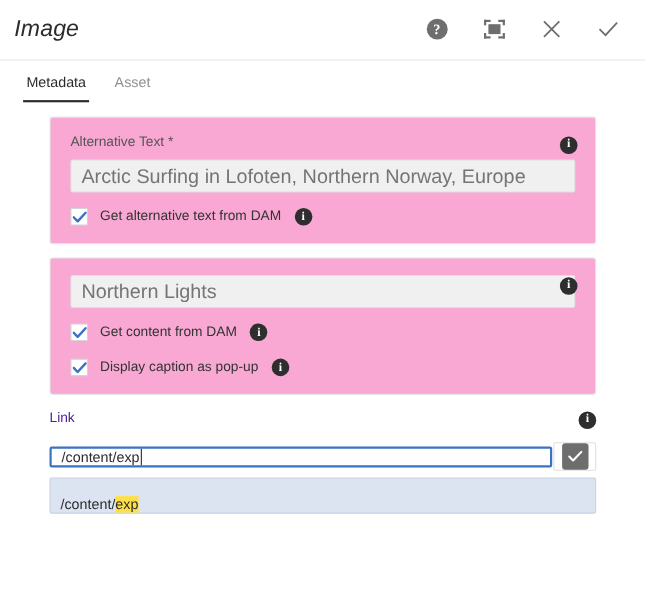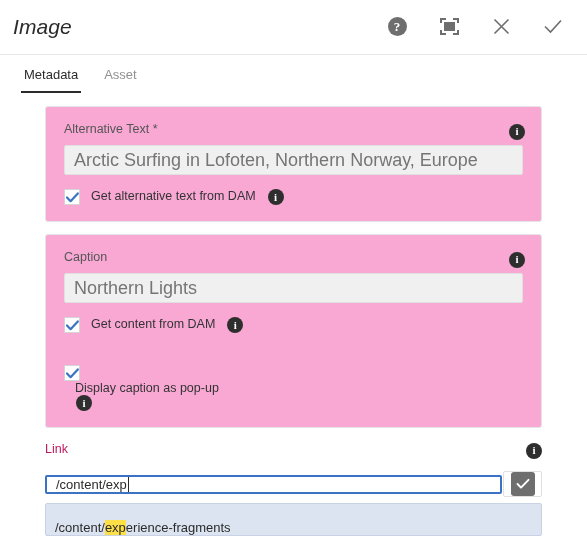--- a/index.html
+++ b/index.html
@@ -133,21 +133,21 @@
     display: flex;
     align-items: center;
     padding: 0 9px;
     width: 100%;
   }
 
   .checkrow {
     display: flex;
     margin-top: 14px;
   }
-  .checkrow + .checkrow { margin-top: 32px; flex-direction: column; }
+  .checkrow + .checkrow { margin-top: 16px; }
   .cbox {
     width: 16px; height: 16px;
     background: #ffffff;
     border: 1px solid #d4d4d4;
     border-radius: 1px;
     display: flex; align-items: center; justify-content: center;
     flex: 0 0 auto;
     cursor: pointer;
   }
   .cbox svg { display: block; }
@@ -164,21 +164,21 @@
     position: relative;
   }
   .link-label-row {
     display: flex;
     align-items: center;
     justify-content: space-between;
     margin-bottom: 8px;
   }
   .link-label {
     font-size: 12.5px;
-    color: #be185d;
+    color: #4c1d95;
   }
   .link-inputrow {
     display: flex;
     align-items: center;
     height: 35px;
   }
   .link-input {
     flex: 1 1 auto;
     border: 2px solid #3b73c4;
     border-radius: 2px;
@@ -288,21 +288,20 @@
         </svg>
       </span>
       <span class="cb-label">Get alternative text from DAM</span>
       <span class="cb-info">
         <span class="info-icon">i</span>
       </span>
     </div>
   </div>
 
   <div class="fieldgroup">
-    <div class="fg-label">Caption</div>
     <div class="fg-info">
       <span class="info-icon">i</span>
     </div>
     <input class="fg-input" type="text" placeholder="Northern Lights" style="">
 
     <div class="checkrow">
       <span class="cbox">
         <svg width="13" height="11" viewBox="0 0 13 11">
           <path d="M1 5.5 L4.6 9.2 L11.8 1.4" stroke="#3b73c4" stroke-width="2.2" fill="none" stroke-linecap="round" stroke-linejoin="round"></path>
         </svg>
@@ -346,17 +345,16 @@
           </svg>
         </span>
       </div>
     </div>
   </div>
 
   <div class="dropdown">
     <div class="dd-item">
       <span>/content/</span>
         <span class="hl">exp</span>
-        <span>erience-fragments</span>
     </div>
   </div>
 
 </div>
 
 </body></html>

